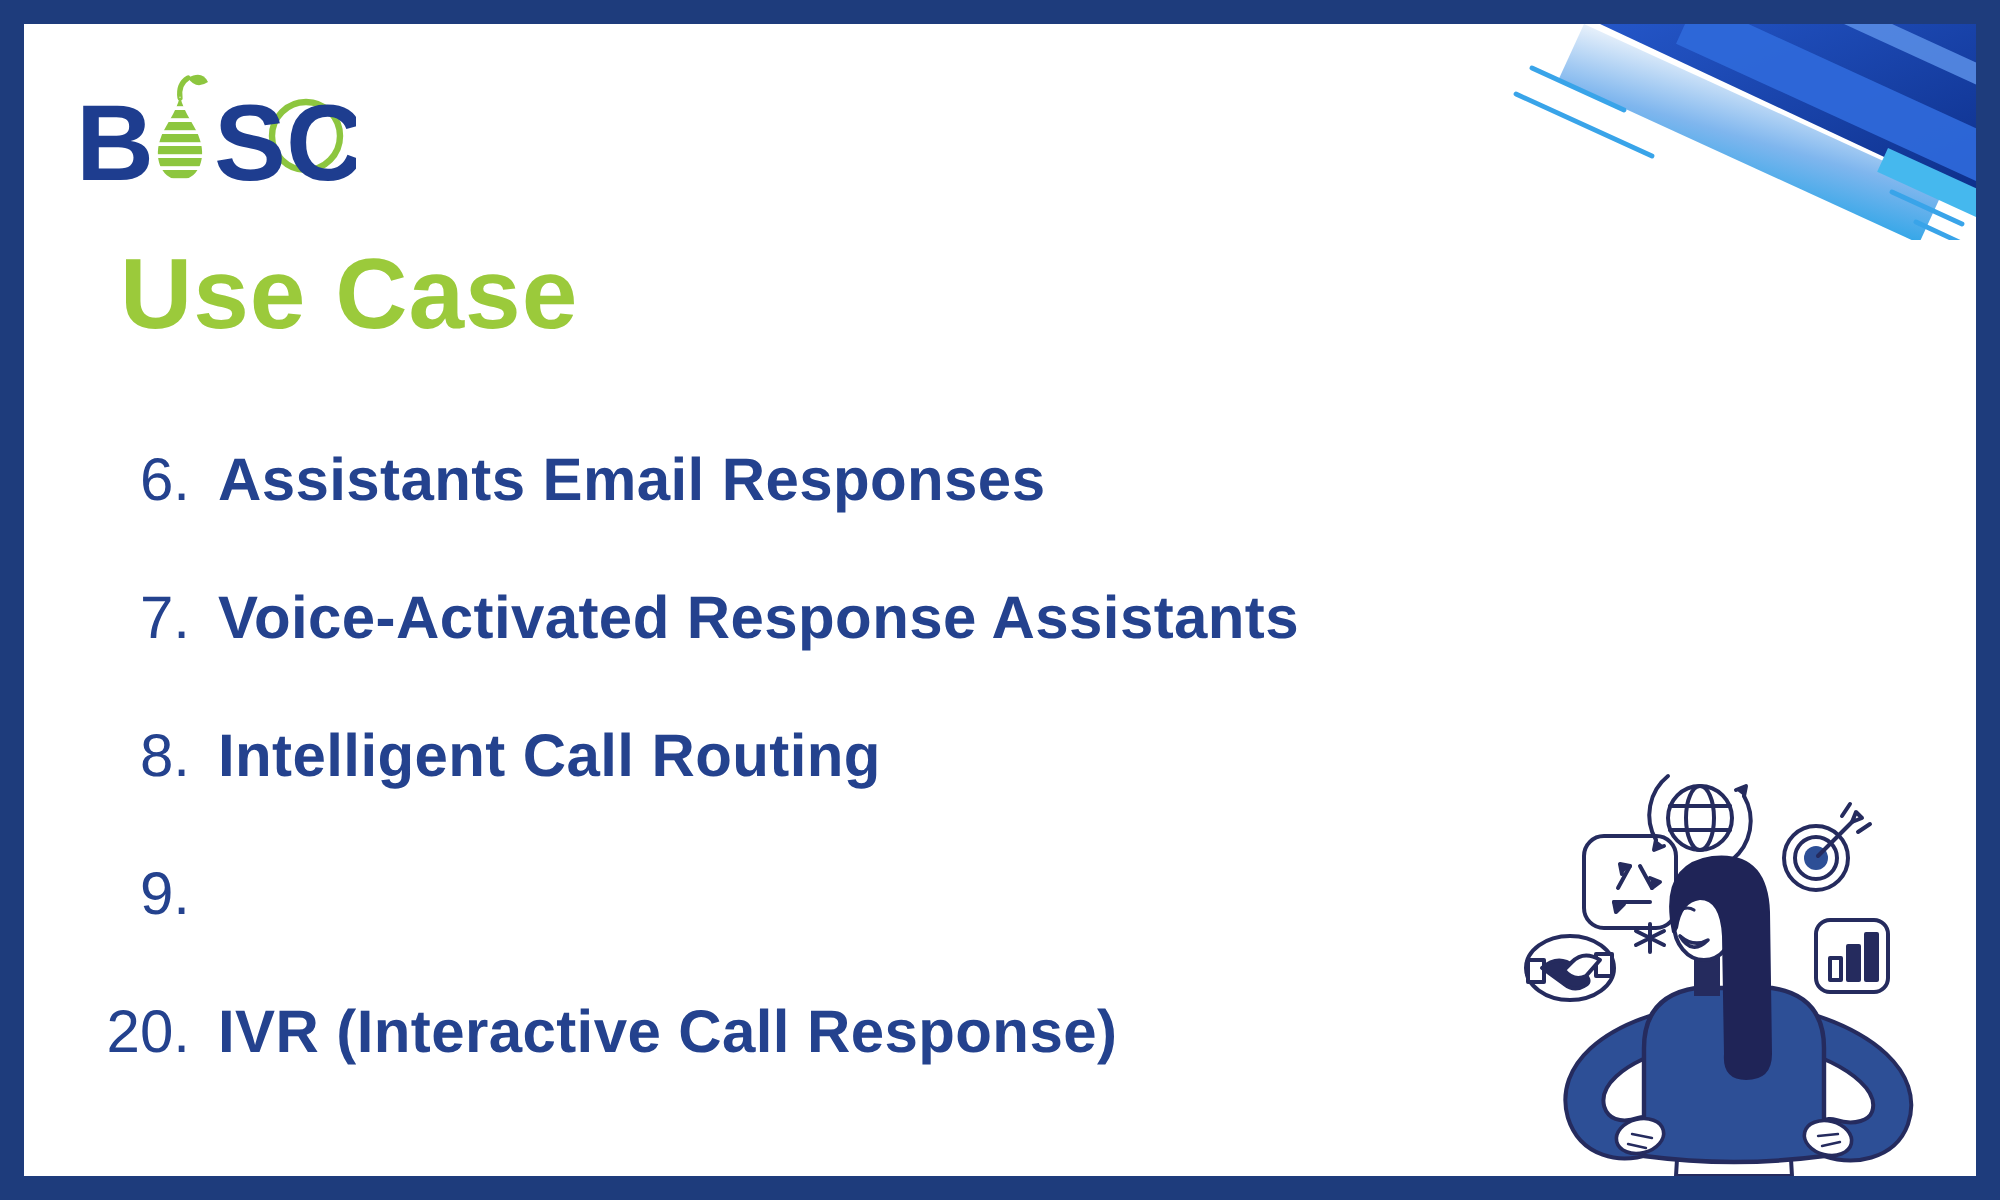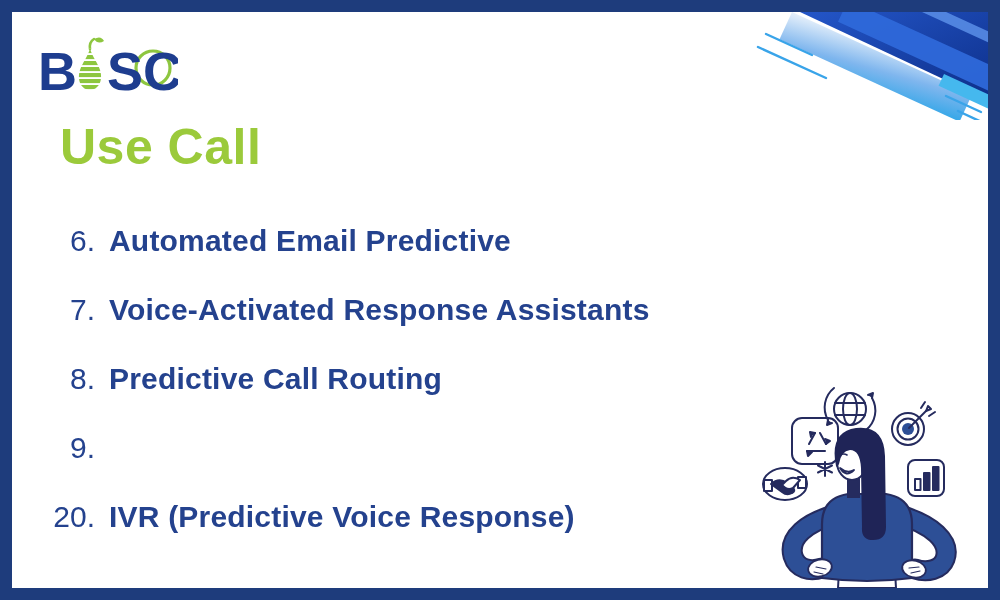--- a/index.html
+++ b/index.html
@@ -104,41 +104,41 @@
     <circle cx="115" cy="36" r="17" fill="none" stroke="#8dc63f" stroke-width="3.2"></circle>
     <text x="0" y="58" font-size="54" font-weight="bold" fill="#1e3d8f" font-family="Liberation Sans, sans-serif">B</text>
     <g transform="translate(37,5)">
       <path d="M 15 12 Q 14 5 19 2" fill="none" stroke="#8dc63f" stroke-width="2.6" stroke-linecap="round"></path>
       <path d="M 19 2 q 7 -4 10 2 q -6 4 -10 -2 Z" fill="#8dc63f"></path>
       <path d="M 15 11 C 13 20 7 26 5 33 C 1.5 44 7 53 15 53 C 23 53 28.5 44 25 33 C 23 26 17 20 15 11 Z" fill="url(#pearStripes)"></path>
     </g>
     <text x="69" y="58" font-size="54" font-weight="bold" fill="#1e3d8f" font-family="Liberation Sans, sans-serif">SC</text>
   </svg>
 
-  <h1 class="title">Use Call</h1>
+  <h1 class="title">Use Case</h1>
 
   <ol class="use-cases">
     <li class="use-case">
       <span class="uc-num">6.</span>
-      <span class="uc-label">Automated Email Predictive</span>
+      <span class="uc-label">Assistants Email Responses</span>
     </li>
     <li class="use-case">
       <span class="uc-num">7.</span>
       <span class="uc-label">Voice-Activated Response Assistants</span>
     </li>
     <li class="use-case">
       <span class="uc-num">8.</span>
-      <span class="uc-label">Predictive Call Routing</span>
+      <span class="uc-label">Intelligent Call Routing</span>
     </li>
     <li class="use-case">
       <span class="uc-num">9.</span>
     </li>
     <li class="use-case">
       <span class="uc-num">20.</span>
-      <span class="uc-label">IVR (Predictive Voice Response)</span>
+      <span class="uc-label">IVR (Interactive Call Response)</span>
     </li>
   </ol>
 
   <svg class="illustration" viewBox="0 0 240 216" aria-hidden="true">
     <g fill="none" stroke="#252b5e" stroke-width="2" stroke-linecap="round" stroke-linejoin="round">
 
       <g>
         <rect x="44" y="46" width="46" height="46" rx="10" fill="#ffffff"></rect>
         <path d="M 61 72 L 67 61"></path>
         <path d="M 72 61 L 78 72"></path>

